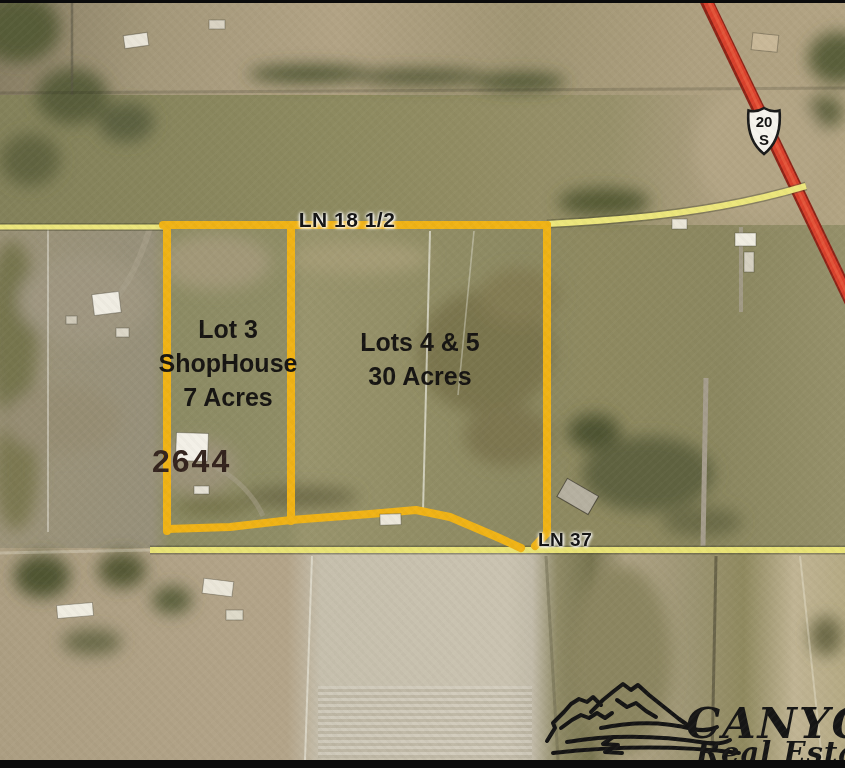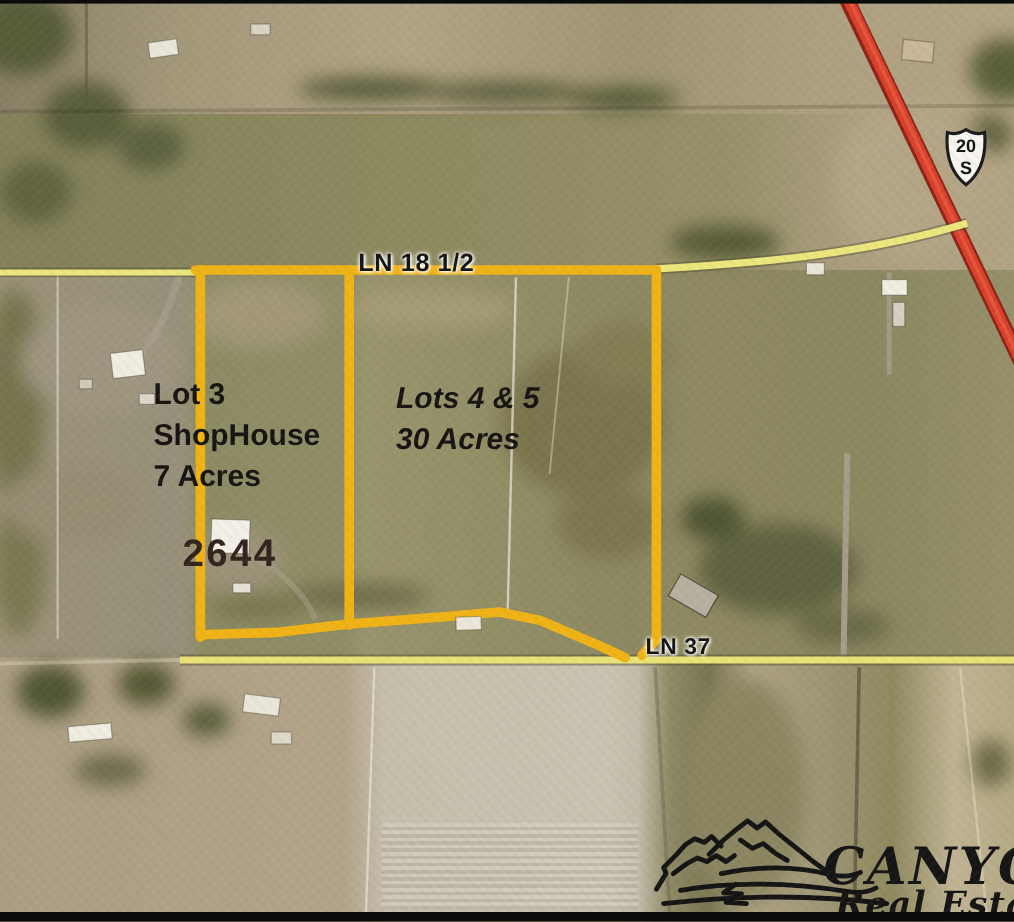--- a/index.html
+++ b/index.html
@@ -15,31 +15,31 @@
     background:linear-gradient(90deg,#9c9379 0%,#97907a 18%,#8c8b64 20%,#8f8d66 34%,#99946d 36%,#928e66 48%,#8c8962 62%,#8e8960 70%,#8b8760 86%,#95906a 100%);}
   #z-bot{top:548px;height:220px;
     background:linear-gradient(90deg,#ac9e82 0%,#b3a489 34%,#c6bfad 38%,#cac3b1 60%,#c2bba9 63%,#8f8a66 66%,#77744f 70%,#b0a486 74%,#9c9472 82%,#8f895f 88%,#c0b494 94%,#b5aa84 100%);}
   .bar{position:absolute;left:0;width:845px;background:#0b0b0b;}
   #bar-top{top:0;height:3px;}
   #bar-bot{top:760px;height:8px;}
   .maplabel{position:absolute;color:#141414;font-weight:bold;white-space:nowrap;}
   .glow{text-shadow:0 0 3px #fff,0 0 4px #fff,1px 1px 3px rgba(255,255,255,.9);text-align:center;}
   #lbl-ln36{left:262px;top:208px;width:170px;font-size:21px;text-align:center;letter-spacing:.5px;}
   #lbl-ln37{left:538px;top:529px;font-size:19px;letter-spacing:.5px;}
-  .lotlabel{position:absolute;text-align:left;color:#161412;font-weight:bold;
+  .lotlabel{position:absolute;text-align:center;color:#161412;font-weight:bold;
             font-size:25px;line-height:34px;}
   #lbl-lot3{left:128px;top:312px;width:200px;}
-  #lbl-lots45{left:330px;top:315px;width:180px;font-style:italic;}
+  #lbl-lots45{left:330px;top:325px;width:180px;}
   #lbl-2644{left:152px;top:443px;font-size:32px;font-weight:bold;color:#33231d;letter-spacing:2px;}
   #rows-texture{left:318px;top:686px;width:214px;height:72px;opacity:.6;
     background:repeating-linear-gradient(180deg,rgba(255,255,255,.28) 0 3px,rgba(115,110,90,.18) 3px 6px);}
   #grain{left:0;top:0;width:845px;height:768px;opacity:.5;pointer-events:none;
     background:repeating-linear-gradient(47deg,rgba(60,55,35,.05) 0 3px,transparent 3px 7px),
                repeating-linear-gradient(137deg,rgba(255,250,235,.05) 0 2px,transparent 2px 6px);}
-  #shield{left:787px;top:106px;width:36px;height:50px;}
+  #shield{left:746px;top:106px;width:36px;height:50px;}
   #shield svg{display:block;}
   #logo{left:538px;top:680px;width:307px;height:88px;}
   .logo-text{position:absolute;color:#151515;font-family:"DejaVu Serif",serif;
              font-style:italic;font-weight:bold;white-space:nowrap;}
   #logo-name{left:148px;top:18px;font-size:43px;letter-spacing:2px;}
   #logo-sub{left:158px;top:56px;font-size:29px;letter-spacing:1px;}
 </style>
 </head>
 <body>
 

